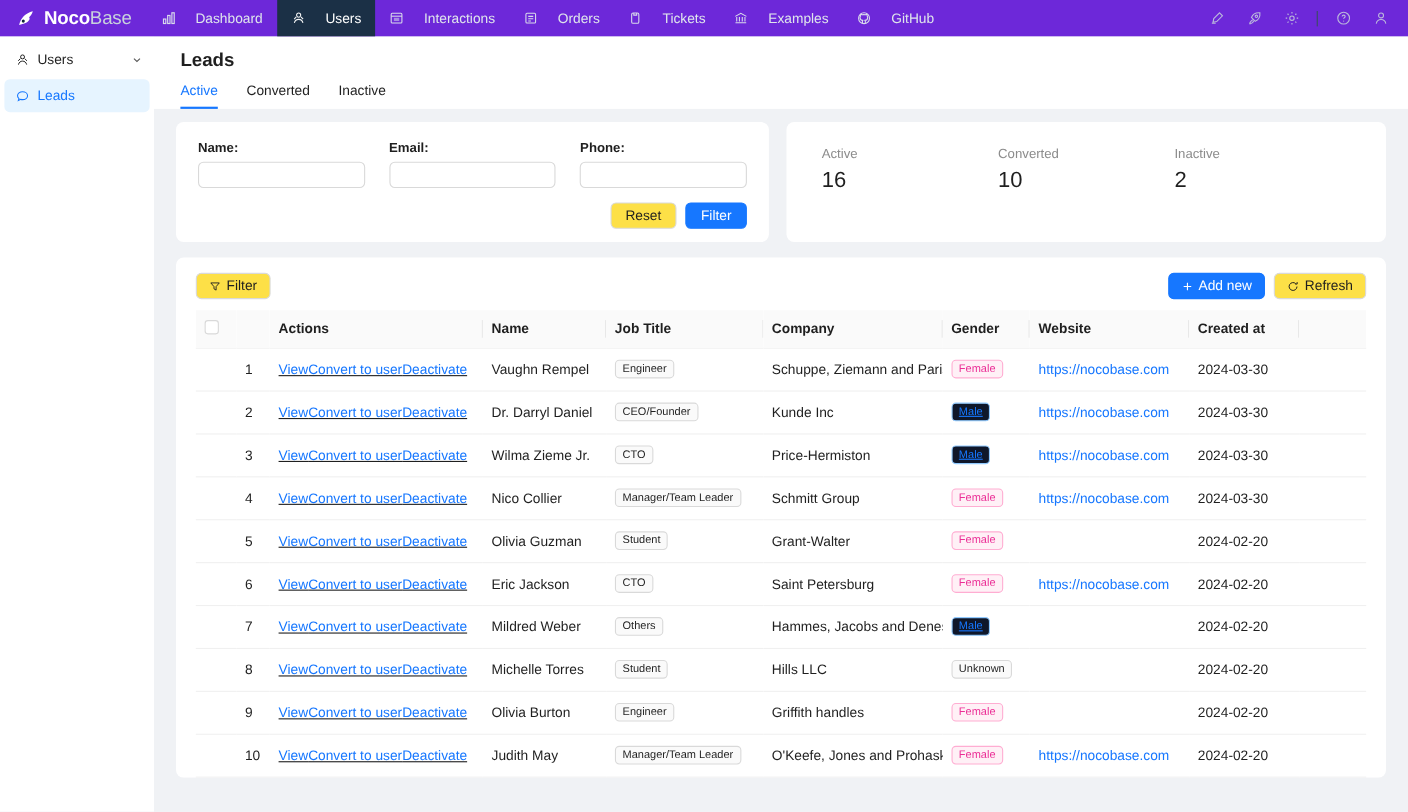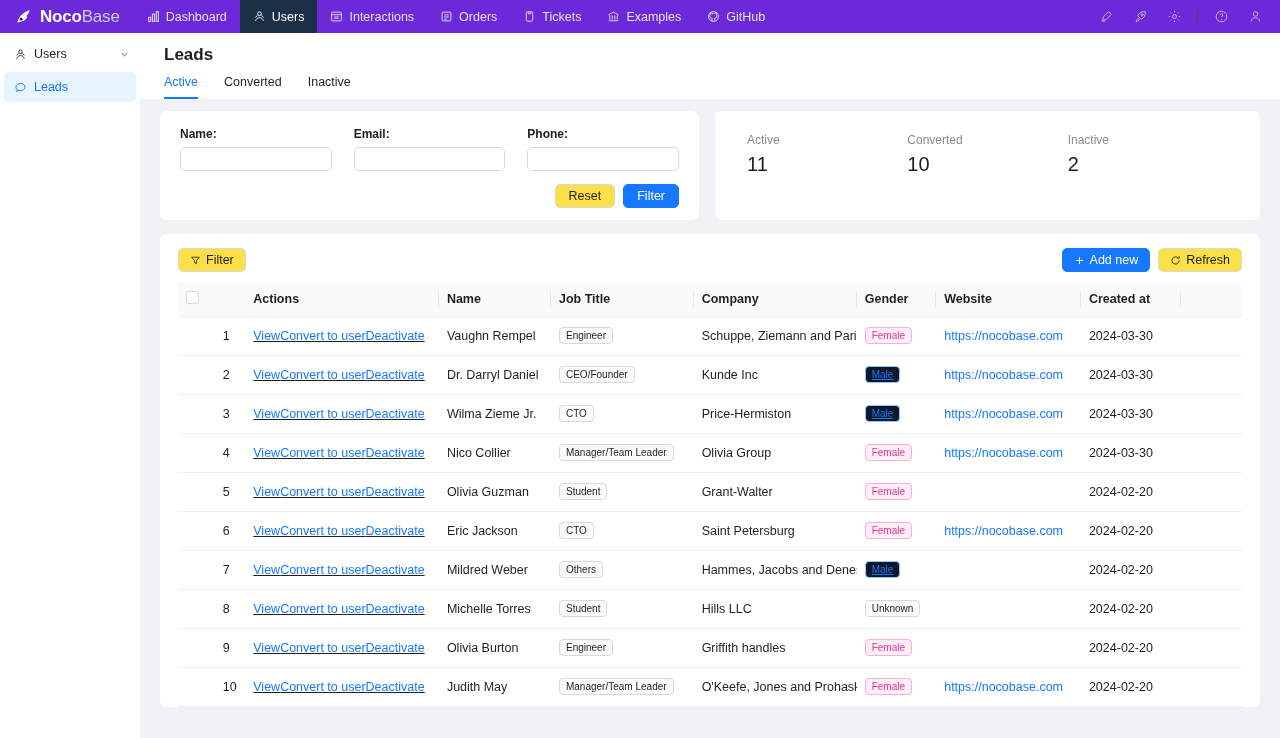--- a/index.html
+++ b/index.html
@@ -27,21 +27,21 @@
     height: 33px;
   }
   .brand-logo { display: flex; align-items: center; }
   .brand-text {
     font-size: 17px; font-weight: 700; letter-spacing: -0.2px;
     line-height: 1;
   }
   .brand-text .light { font-weight: 400; color: #c9d2dc; }
   .nav-items { display: flex; align-items: stretch; }
   .nav-item {
-    display: flex; align-items: center; gap: 6px;
+    display: flex; align-items: center; gap: 18px;
     padding: 0 13px;
     font-size: 12.5px;
     color: #dfe5ec;
     cursor: pointer;
     white-space: nowrap;
   }
   .nav-item.active { background: #1b3046; color: #ffffff; }
   .nav-icon { display: flex; align-items: center; opacity: .95; }
   .nav-right {
     margin-left: auto;
@@ -440,21 +440,21 @@
           </div>
           <div class="form-actions">
             <button class="btn">Reset</button>
             <button class="btn btn-primary">Filter</button>
           </div>
         </div>
 
         <div class="card stats-card">
           <div class="stat">
             <div class="stat-label">Active</div>
-            <div class="stat-value">11</div>
+            <div class="stat-value">16</div>
           </div>
           <div class="stat">
             <div class="stat-label">Converted</div>
             <div class="stat-value">10</div>
           </div>
           <div class="stat">
             <div class="stat-label">Inactive</div>
             <div class="stat-value">2</div>
           </div>
         </div>
@@ -580,21 +580,21 @@
                 <td class="idx">4</td>
                 <td>
                   <div class="actions-cell">
                     <span class="link">View</span>
                     <span class="link">Convert to user</span>
                     <span class="link">Deactivate</span>
                   </div>
                 </td>
                 <td>Nico Collier</td>
                 <td><span class="tag">Manager/Team Leader</span></td>
-                <td>Olivia Group</td>
+                <td>Schmitt Group</td>
                 <td><span class="tag female">Female</span></td>
                 <td><span class="link">https://nocobase.com</span></td>
                 <td>2024-03-30</td>
                 <td></td>
               </tr>
               <tr>
                 <td></td>
                 <td class="idx">5</td>
                 <td>
                   <div class="actions-cell">

